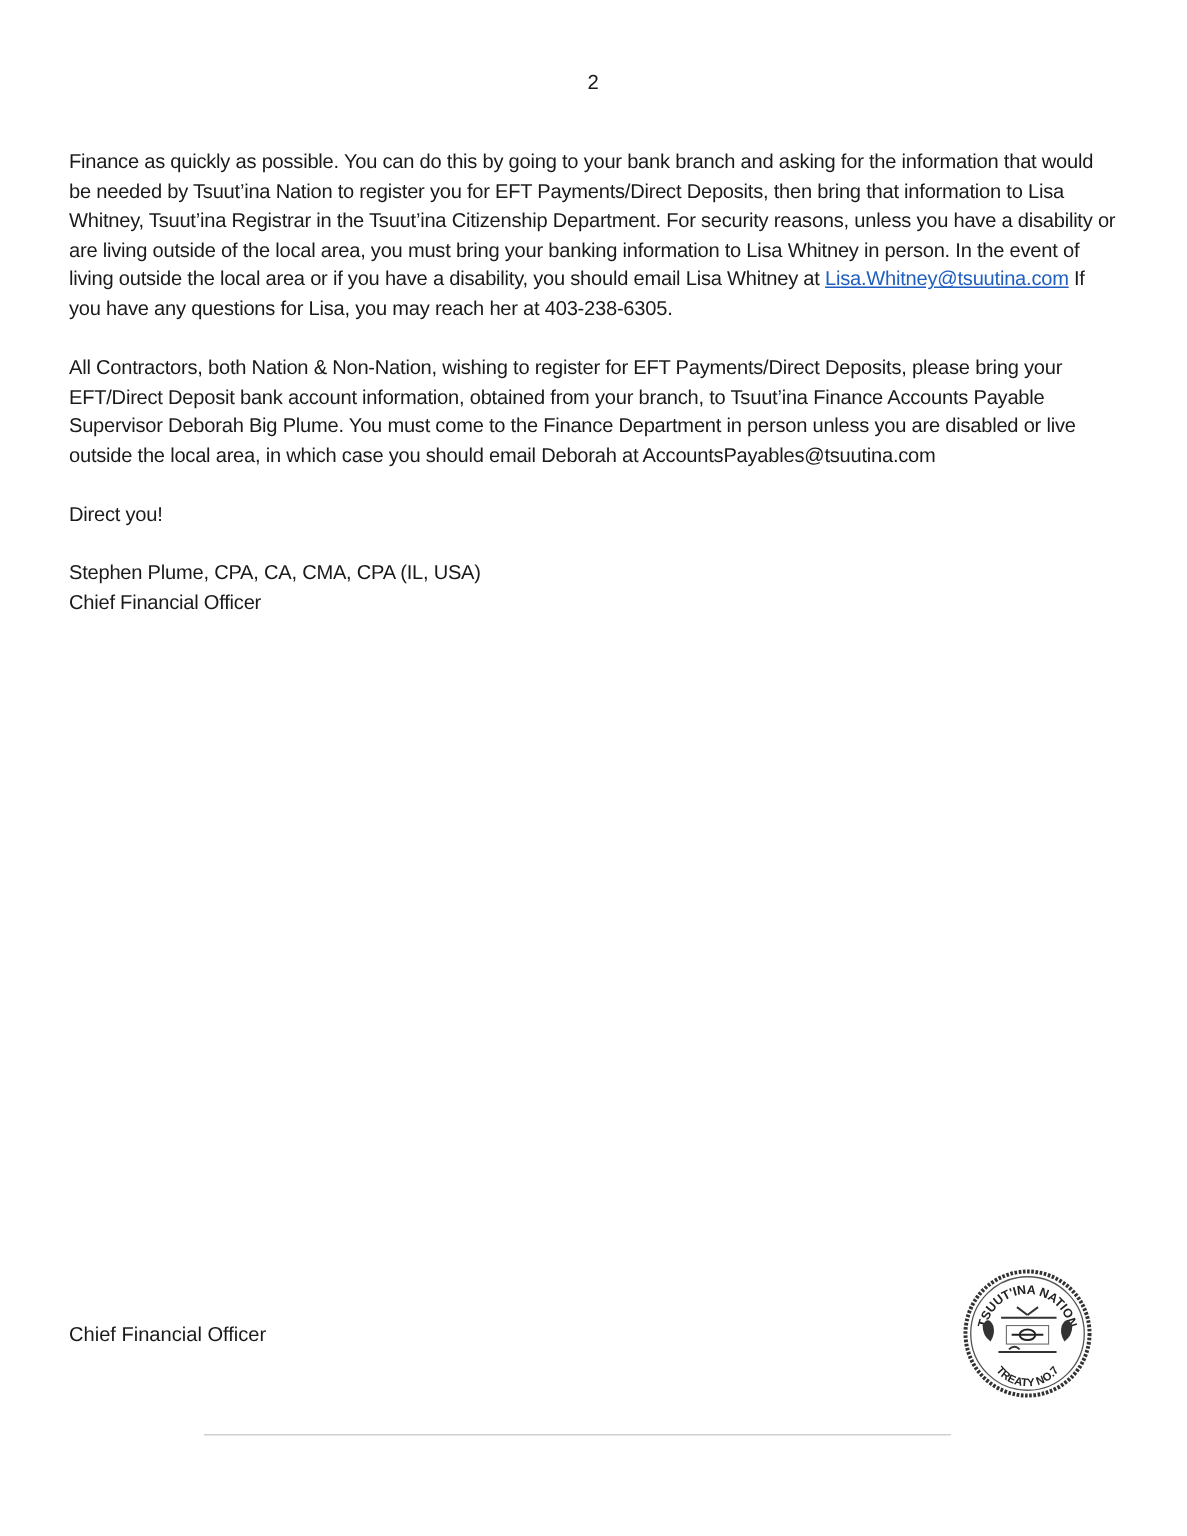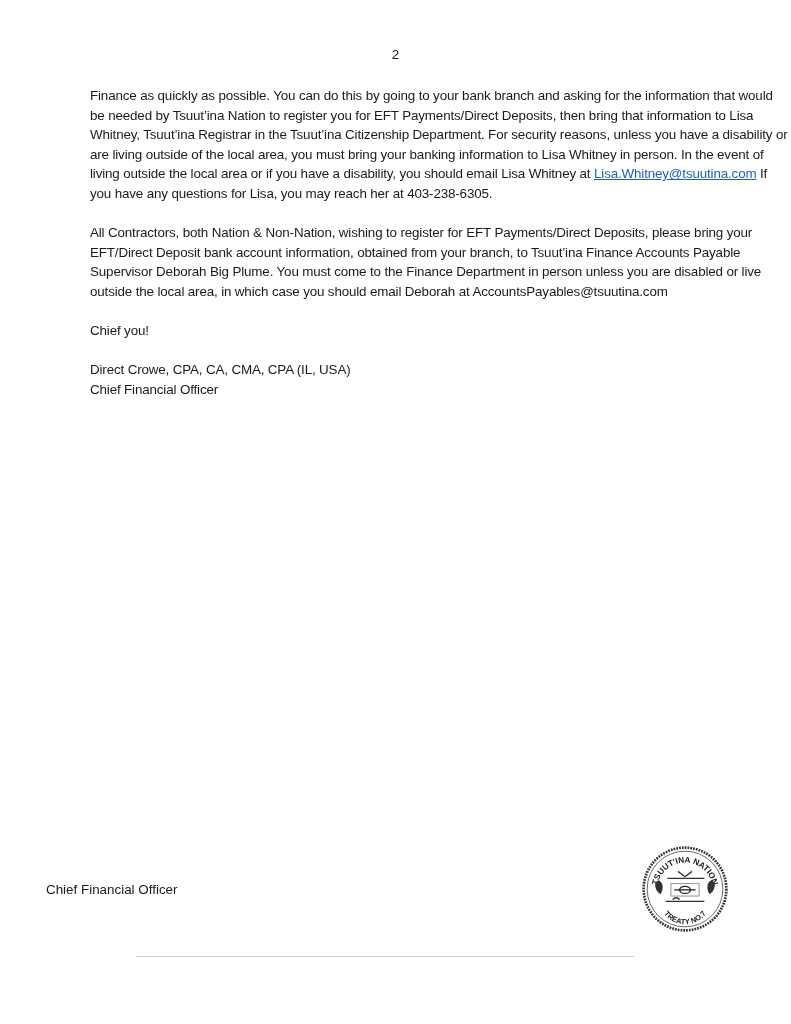--- a/index.html
+++ b/index.html
@@ -10,21 +10,21 @@
     .page-number {
       position: absolute; top: 47px; left: 0; width: 791px; text-align: center;
       font-size: 13.5px;
     }
     .body-text {
       position: absolute; left: 46px; width: 700px;
       font-size: 13.4px; line-height: 19.6px; letter-spacing: -0.15px;
     }
     .para { margin: 0 0 19.6px 0; }
     .link { color: #1f5fbf; text-decoration: underline; }
-    #p1 { top: 86px; margin-left: 44px; }
+    #p1 { top: 98px; }
     .sig-line { margin: 0; }
     .footer {
       position: absolute; left: 46px; top: 880px;
       font-size: 13.4px; line-height: 19.6px;
     }
     .seal {
       position: absolute; left: 641px; top: 845px; width: 88px; height: 88px;
     }
     .divider {
       position: absolute; left: 136px; top: 956px; width: 498px; height: 0;
@@ -32,22 +32,22 @@
     }
   </style>
 </head>
 <body>
 
 <div class="page-number">2</div>
 
 <div class="body-text" id="p1">
   <p class="para"><span>Finance as quickly as possible.  You can do this by going to your bank branch and asking for the information that would be needed by Tsuut’ina Nation to register you for EFT Payments/Direct Deposits, then bring that information to Lisa Whitney, Tsuut’ina Registrar in the Tsuut’ina Citizenship Department.  For security reasons, unless you have a disability or are living outside of the local area, you must bring your banking information to Lisa Whitney in person.  In the event of living outside the local area or if you have a disability, you should email Lisa Whitney at </span><a class="link">Lisa.Whitney@tsuutina.com</a><span>  If you have any questions for Lisa, you may reach her at 403-238-6305.</span></p>
   <p class="para">All Contractors, both Nation &amp; Non-Nation, wishing to register for EFT Payments/Direct Deposits, please bring your EFT/Direct Deposit bank account information, obtained from your branch, to Tsuut’ina Finance Accounts Payable Supervisor Deborah Big Plume.  You must come to the Finance Department in person unless you are disabled or live outside the local area, in which case you should email Deborah at AccountsPayables@tsuutina.com</p>
-  <p class="para">Chief you!</p>
-  <p class="sig-line">Direct Crowe, CPA, CA, CMA, CPA (IL, USA)</p>
+  <p class="para">Direct you!</p>
+  <p class="sig-line">Stephen Plume, CPA, CA, CMA, CPA (IL, USA)</p>
   <p class="sig-line">Chief Financial Officer</p>
 </div>
 
 <div class="footer">
   <div>Chief Financial Officer</div>
 </div>
 
 <svg class="seal" viewBox="0 0 100 100">
   <defs>
     <path id="arcTop" d="M 18 52 A 32 32 0 0 1 82 52"></path>

